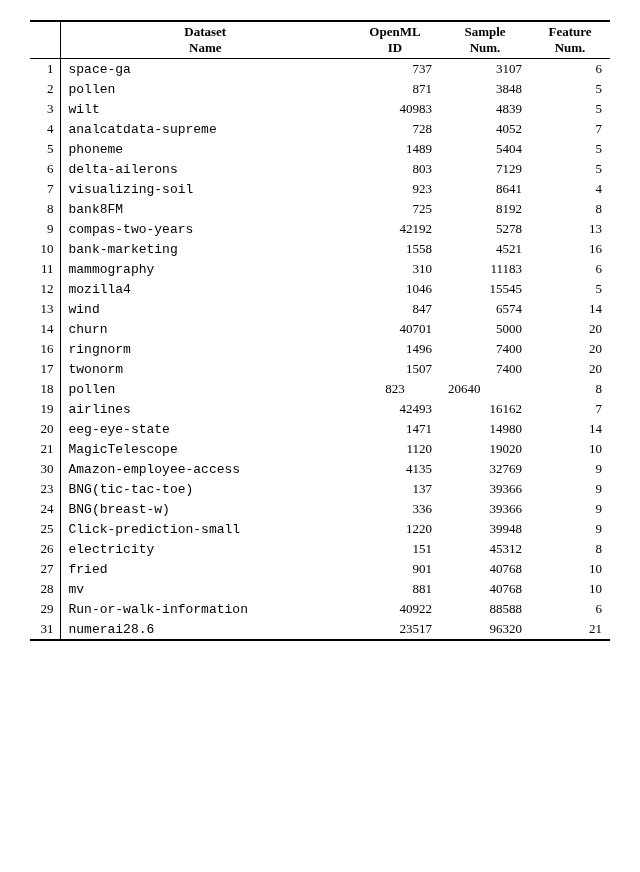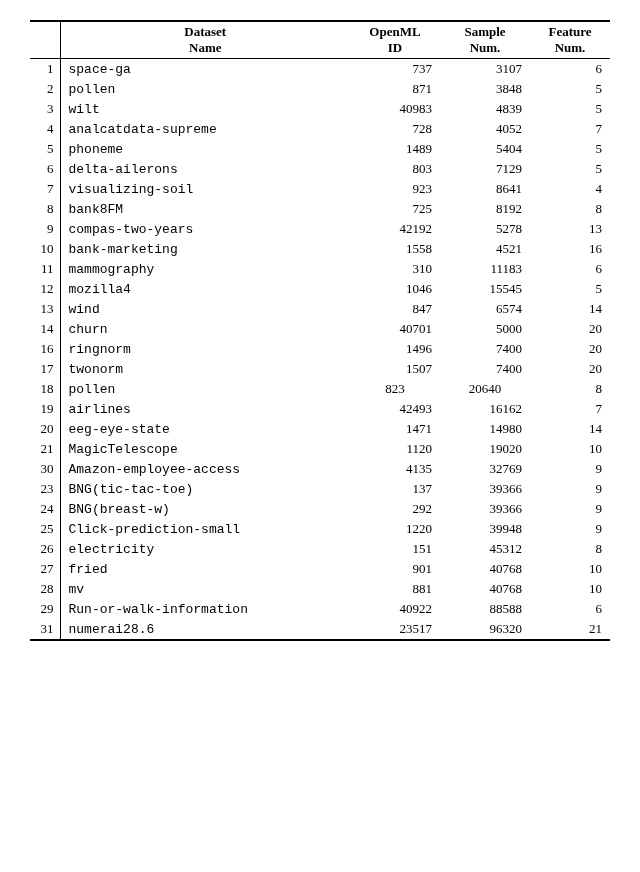--- a/index.html
+++ b/index.html
@@ -201,21 +201,21 @@
       <td class="row-num">17</td>
       <td class="dataset-name">twonorm</td>
       <td class="num-col" style="text-align:right;margin-top:16px;">1507</td>
       <td class="num-col" style="text-align:right;">7400</td>
       <td class="num-col" style="text-align:right;">20</td>
     </tr>
         <tr>
       <td class="row-num">18</td>
       <td class="dataset-name">pollen</td>
       <td class="num-col" style="text-align:center;margin-top:28px;">823</td>
-      <td class="num-col" style="text-align:center;">20640</td>
+      <td class="num-col" style="text-align:left;">20640</td>
       <td class="num-col" style="text-align:right;">8</td>
     </tr>
         <tr>
       <td class="row-num">19</td>
       <td class="dataset-name">airlines</td>
       <td class="num-col" style="text-align:right;">42493</td>
       <td class="num-col" style="text-align:right;">16162</td>
       <td class="num-col" style="text-align:right;">7</td>
     </tr>
         <tr>
@@ -242,21 +242,21 @@
         <tr>
       <td class="row-num">23</td>
       <td class="dataset-name">BNG(tic-tac-toe)</td>
       <td class="num-col" style="text-align:right;">137</td>
       <td class="num-col" style="text-align:right;">39366</td>
       <td class="num-col" style="text-align:right;">9</td>
     </tr>
         <tr>
       <td class="row-num">24</td>
       <td class="dataset-name">BNG(breast-w)</td>
-      <td class="num-col" style="text-align:right;">292</td>
+      <td class="num-col" style="text-align:right;">336</td>
       <td class="num-col" style="text-align:right;">39366</td>
       <td class="num-col" style="text-align:right;">9</td>
     </tr>
         <tr>
       <td class="row-num">25</td>
       <td class="dataset-name">Click-prediction-small</td>
       <td class="num-col" style="text-align:right;">1220</td>
       <td class="num-col" style="text-align:right;">39948</td>
       <td class="num-col" style="text-align:right;">9</td>
     </tr>

